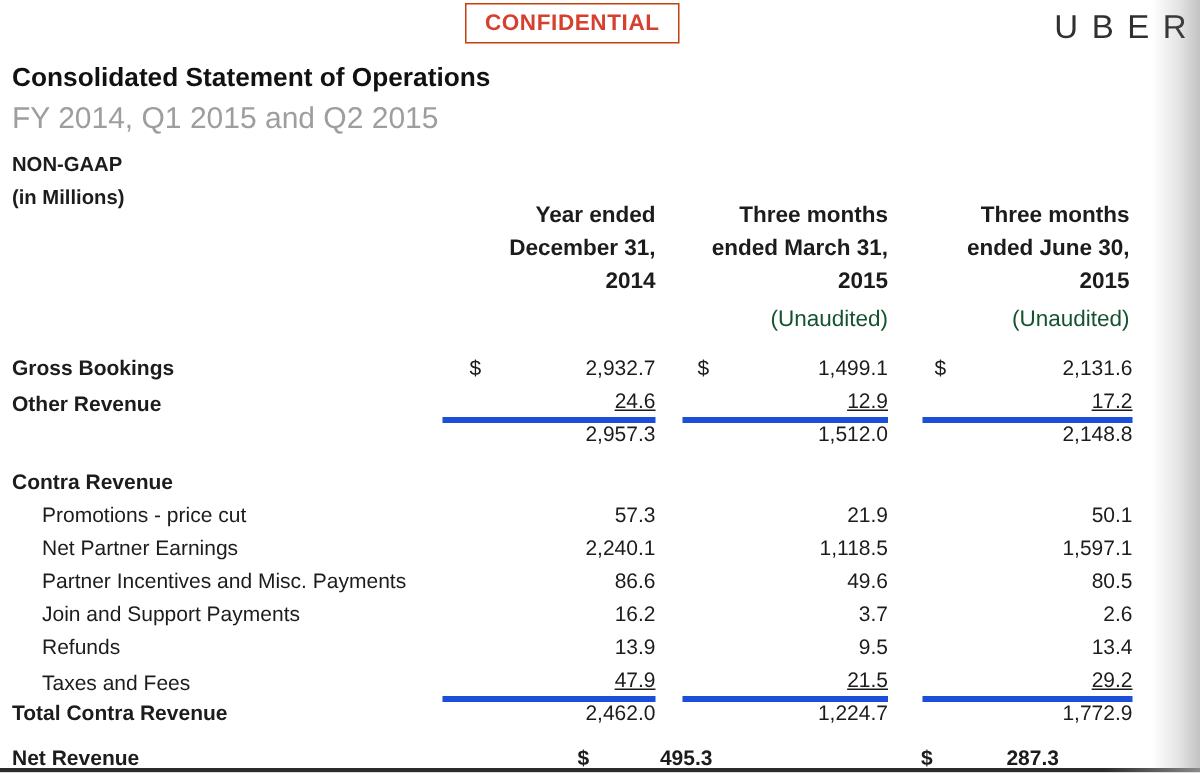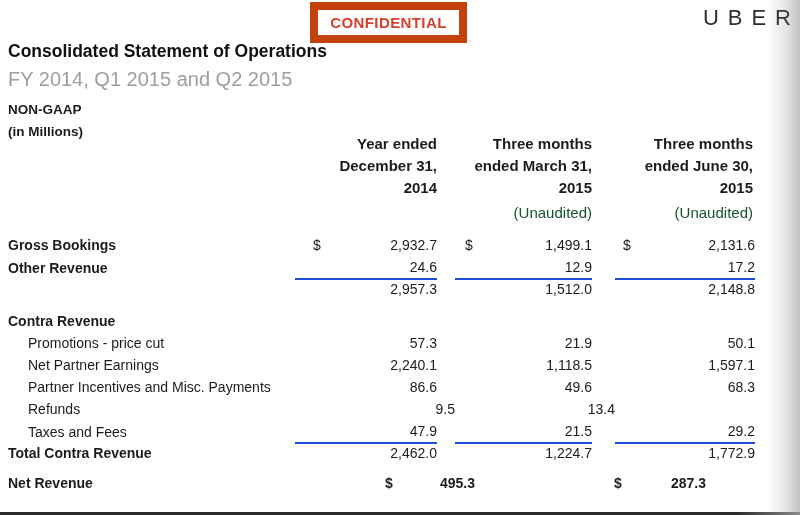--- a/index.html
+++ b/index.html
@@ -17,21 +17,21 @@
     background:linear-gradient(to right, rgba(110,110,110,0) 0%, rgba(110,110,110,0.18) 55%, rgba(95,95,95,0.38) 100%);
     pointer-events:none;
   }
   .bottom-bar{
     position:absolute;left:0;bottom:0;width:100%;height:3px;
     background:linear-gradient(to right,#2b2b2b 0%, #2b2b2b 92%, #8a8a8a 100%);
   }
   
   .confidential{
     position:absolute;left:310px;top:2px;width:141px;height:25px;
-    border:8px solid #c2410c;color:#d6402f;
+    border:1px solid #c2410c;color:#d6402f;
     font-size:15px;font-weight:bold;letter-spacing:0.4px;
     display:flex;align-items:center;justify-content:center;
   }
   .brand{
     position:absolute;top:5px;right:0px;
     font-size:22px;font-weight:400;color:#303030;
     letter-spacing:9px;
   }
   .title{
     position:absolute;left:8px;top:41px;
@@ -58,21 +58,21 @@
   }
   .trow.gap1{margin-top:10px;}
   .trow.gap2{margin-top:8px;gap:38px;}
   .lbl{white-space:nowrap;}
   .lbl.b{font-weight:bold;}
   .lbl.ind{padding-left:20px;}
   .cell{
     position:relative;height:22px;
     display:flex;align-items:center;justify-content:flex-end;
   }
-  .cell.ul{border-bottom:2px solid #1d4ed8;}
+  .cell.ul{border-bottom:4px solid #1d4ed8;text-decoration:underline;}
   .cell.b{font-weight:bold;}
   .dollar{position:absolute;}
   .cell.c1 .dollar{left:18px;}
   .cell.c2 .dollar{left:10px;}
   .cell.c3 .dollar{left:8px;}
   .cell.c1 .dollar.net{left:52px;}
   .cell.c2 .dollar.net{left:45px;}
   .cell.c3 .dollar.net{left:40px;}
 </style>
 </head>
@@ -203,25 +203,42 @@
         <div class="lbl ind">Partner Incentives and Misc. Payments</div>
         <div class="cell c1">
           <span>86.6</span>
         </div>
         <div></div>
         <div class="cell c2">
           <span>49.6</span>
         </div>
         <div></div>
         <div class="cell c3">
-          <span>68.3</span>
+          <span>80.5</span>
+        </div>
+      </div>
+      <div class="trow">
+        <div class="lbl ind">Join and Support Payments</div>
+        <div class="cell c1">
+          <span>16.2</span>
+        </div>
+        <div></div>
+        <div class="cell c2">
+          <span>3.7</span>
+        </div>
+        <div></div>
+        <div class="cell c3">
+          <span>2.6</span>
         </div>
       </div>
       <div class="trow">
         <div class="lbl ind">Refunds</div>
+        <div class="cell c1">
+          <span>13.9</span>
+        </div>
         <div></div>
         <div class="cell c2">
           <span>9.5</span>
         </div>
         <div></div>
         <div class="cell c3">
           <span>13.4</span>
         </div>
       </div>
       <div class="trow">

